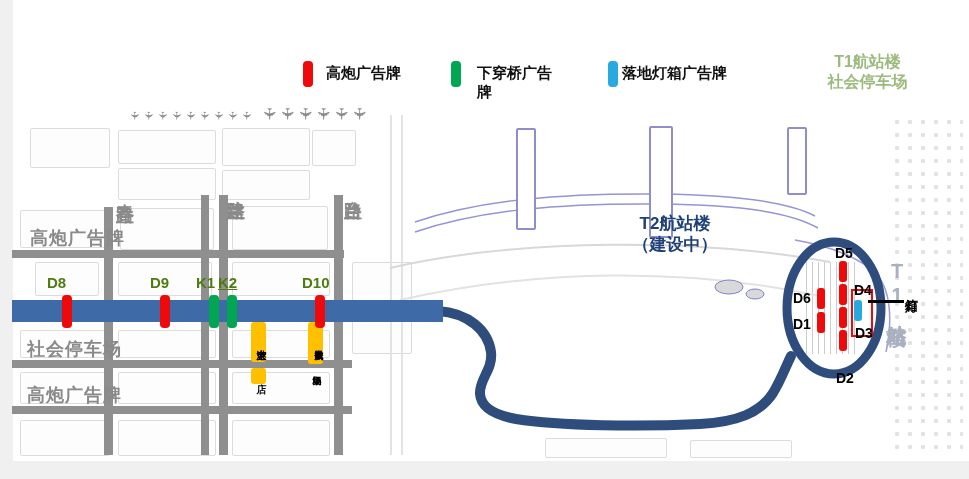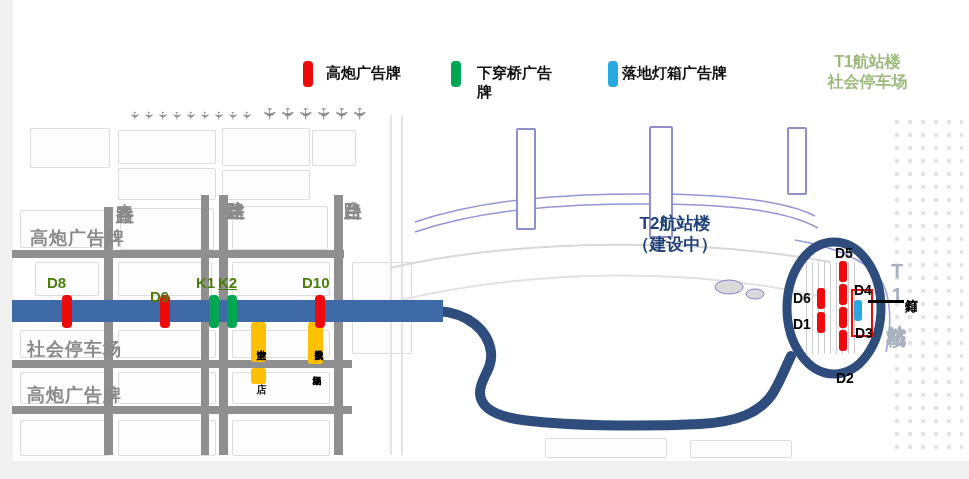--- a/index.html
+++ b/index.html
@@ -120,21 +120,21 @@
   <div class="poi-yellow vtext" style="left: 251px; top: 368px; height: 12px; background-color: rgb(255, 192, 0);">店</div>
   <div class="poi-yellow vtext" style="left: 308px; top: 322px; height: 38px; font-size: 9px; background-color: rgb(255, 192, 0);">安徽民航</div>
   <div class="poi-plain vtext" style="left:311px;top:369px;height:34px;">场集团</div>
 
   <div class="bar" style="left: 62px; background-color: rgb(238, 10, 10);"></div>
   <div class="bar" style="left: 160px; background-color: rgb(238, 10, 10);"></div>
   <div class="bar" style="left: 209px; background-color: rgb(0, 166, 81);"></div>
   <div class="bar" style="left: 227px; background-color: rgb(0, 166, 81);"></div>
   <div class="bar" style="left: 315px; background-color: rgb(238, 10, 10);"></div>
   <div class="bar-label" style="left:47px;">D8</div>
-  <div class="bar-label" style="left:150px;margin-top:14px;">D9</div>
+  <div class="bar-label" style="left:150px;">D9</div>
   <div class="bar-label" style="left:196px;">K1</div>
   <div class="bar-label" style="left:218px;text-decoration:underline;">K2</div>
   <div class="bar-label" style="left:302px;">D10</div>
 
   <div class="road-label" style="left:30px;top:226px;">高炮广告牌</div>
   <div class="road-label" style="left:27px;top:337px;">社会停车场</div>
   <div class="road-label" style="left:27px;top:383px;">高炮广告牌</div>
   <div class="road-label vtext" style="left:113px;top:190px;">春兰路</div>
   <div class="road-label vtext" style="left:224px;top:186px;">建兰路</div>
   <div class="road-label vtext" style="left:341px;top:186px;">台兰路</div>

